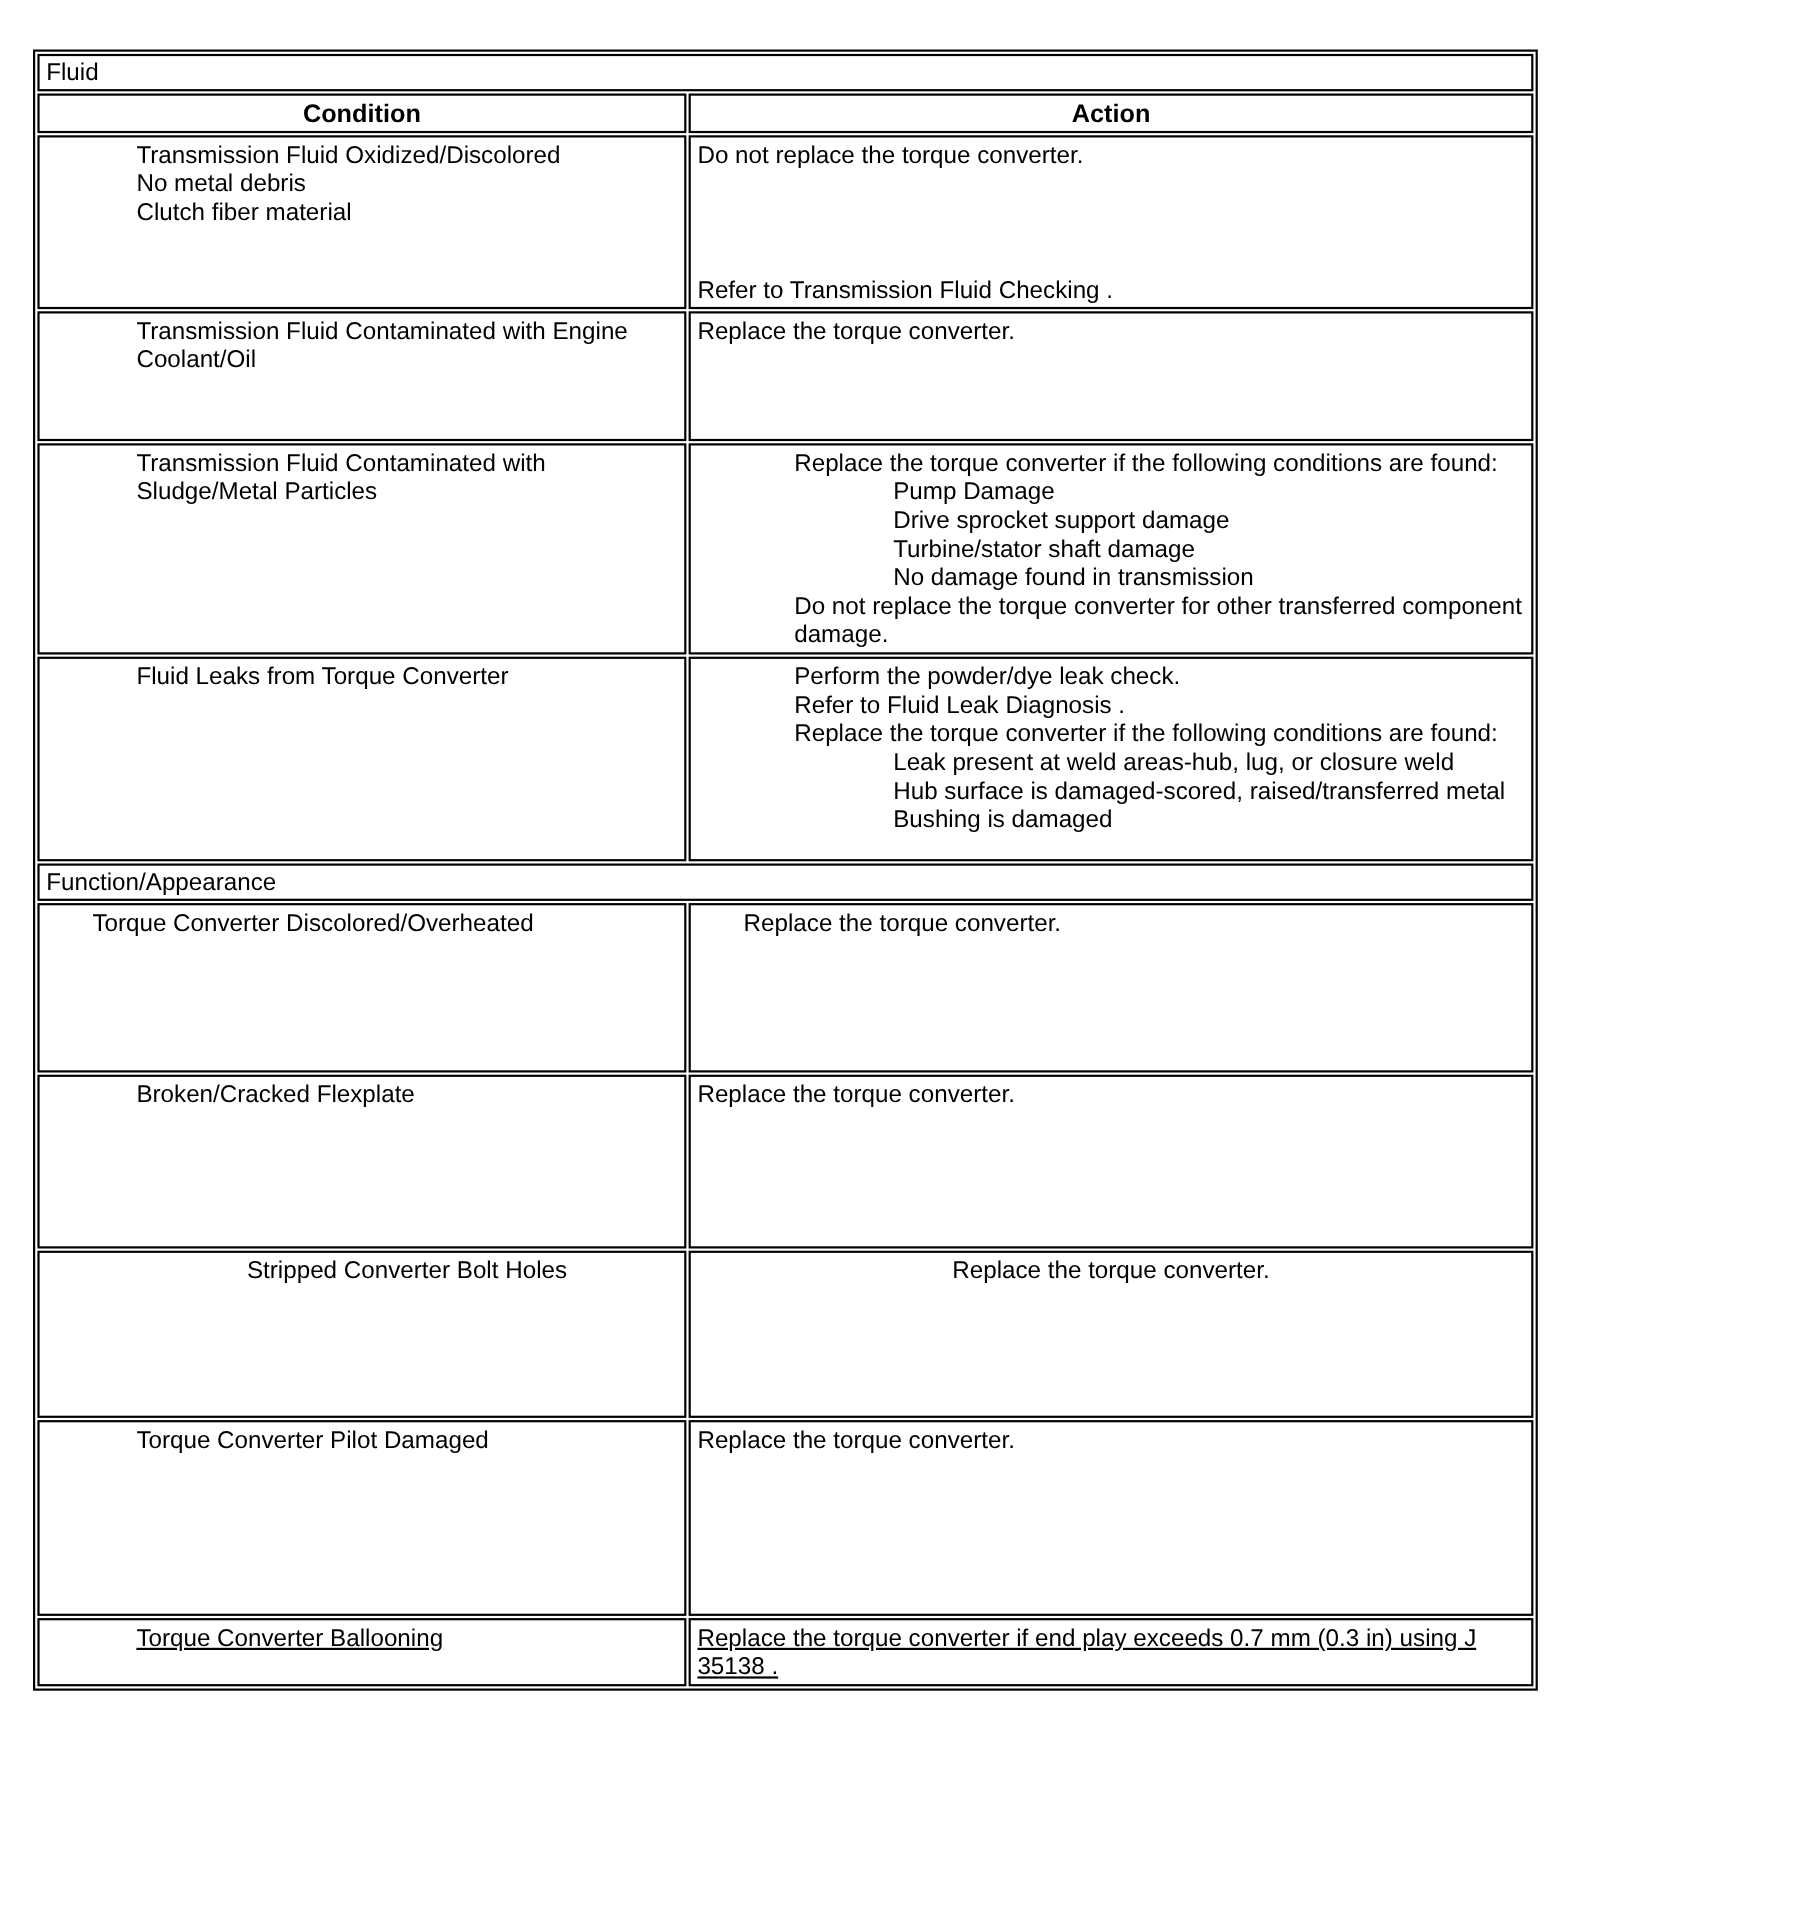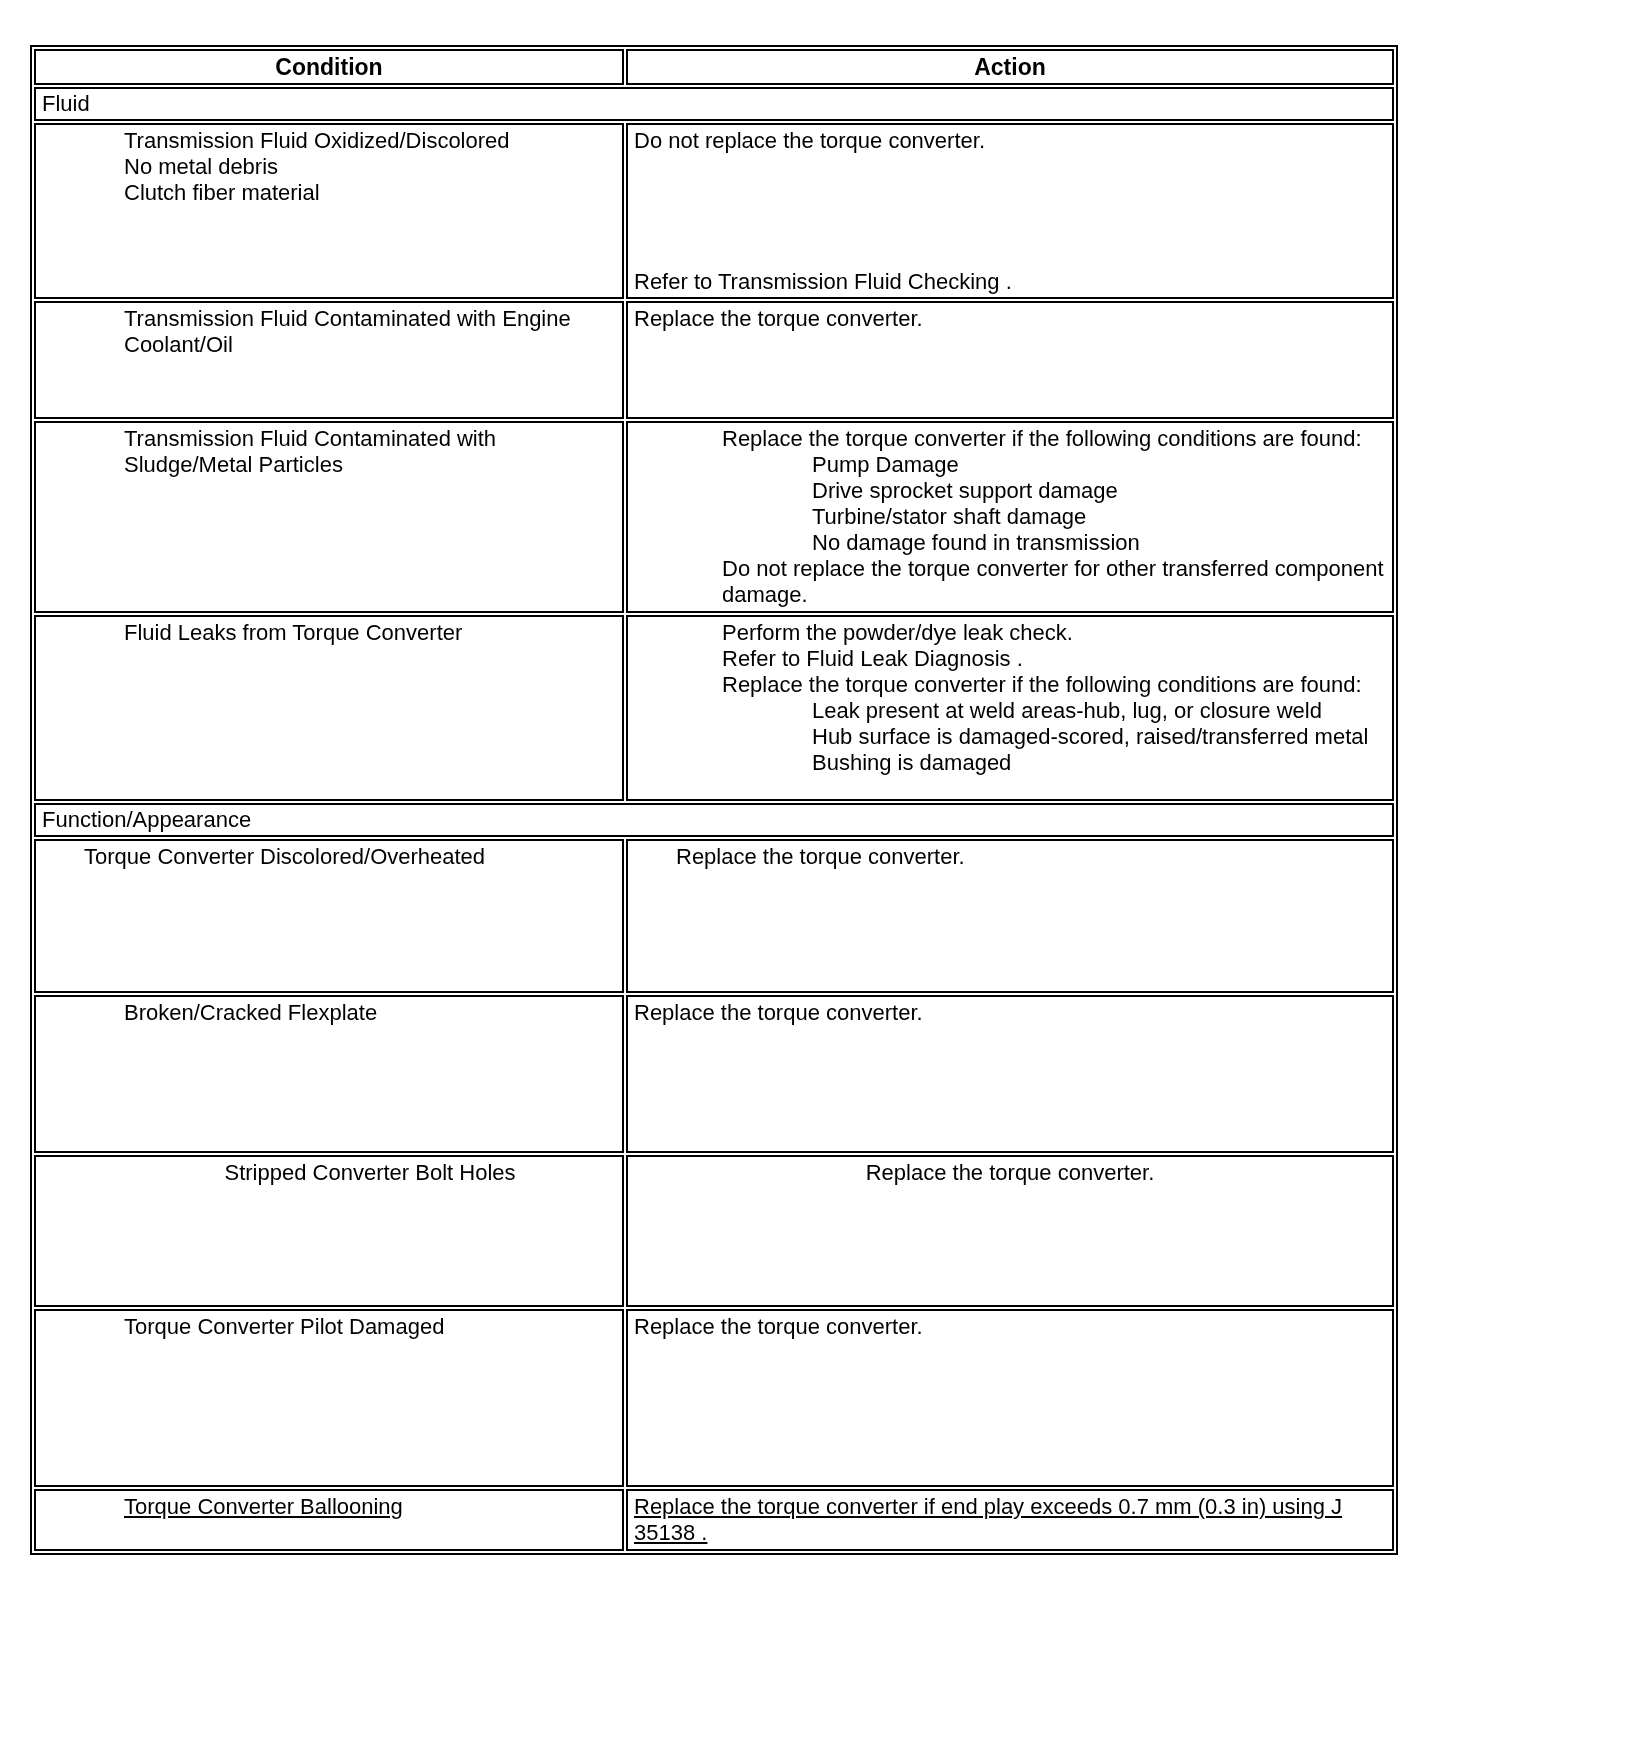--- a/index.html
+++ b/index.html
@@ -54,47 +54,47 @@
   td.action { position: relative; }
   .ind1 { padding-left: 88px; }
   .ind2 { padding-left: 178px; }
   .bottom-note {
     position: absolute;
     left: 6px;
     bottom: 2px;
     right: 6px;
   }
   
-  tr.h-r1 td { height: 176px; }
+  tr.h-r1 td { height: 158px; }
   tr.h-r2 td { height: 118px; }
   tr.h-r3 td { height: 188px; }
   tr.h-r4 td { height: 186px; }
   tr.h-r5 td { height: 154px; padding-left: 48px; }
   tr.h-r6 td { height: 158px; }
   tr.h-r7 td { height: 152px; text-align: center; }
   tr.h-r8 td { height: 178px; }
   tr.h-r9 td { height: 52px; text-decoration: underline; }
 </style>
 </head>
 <body>
 
 <table class="diag">
   <colgroup>
     <col class="col-condition">
     <col class="col-action">
   </colgroup>
 
   <tbody>
       <tr>
-    <td class="th">Condition</td>
-    <td class="th">Action</td>
+    <td class="section" colspan="2">Fluid</td>
   </tr>
 
   <tr>
-    <td class="section" colspan="2">Fluid</td>
+    <td class="th">Condition</td>
+    <td class="th">Action</td>
   </tr>
 
   <tr class="h-r1">
     <td class="cond">
       <div>Transmission Fluid Oxidized/Discolored</div>
       <div>No metal debris</div>
       <div>Clutch fiber material</div>
     </td>
     <td class="action">
       <div>Do not replace the torque converter.</div>

